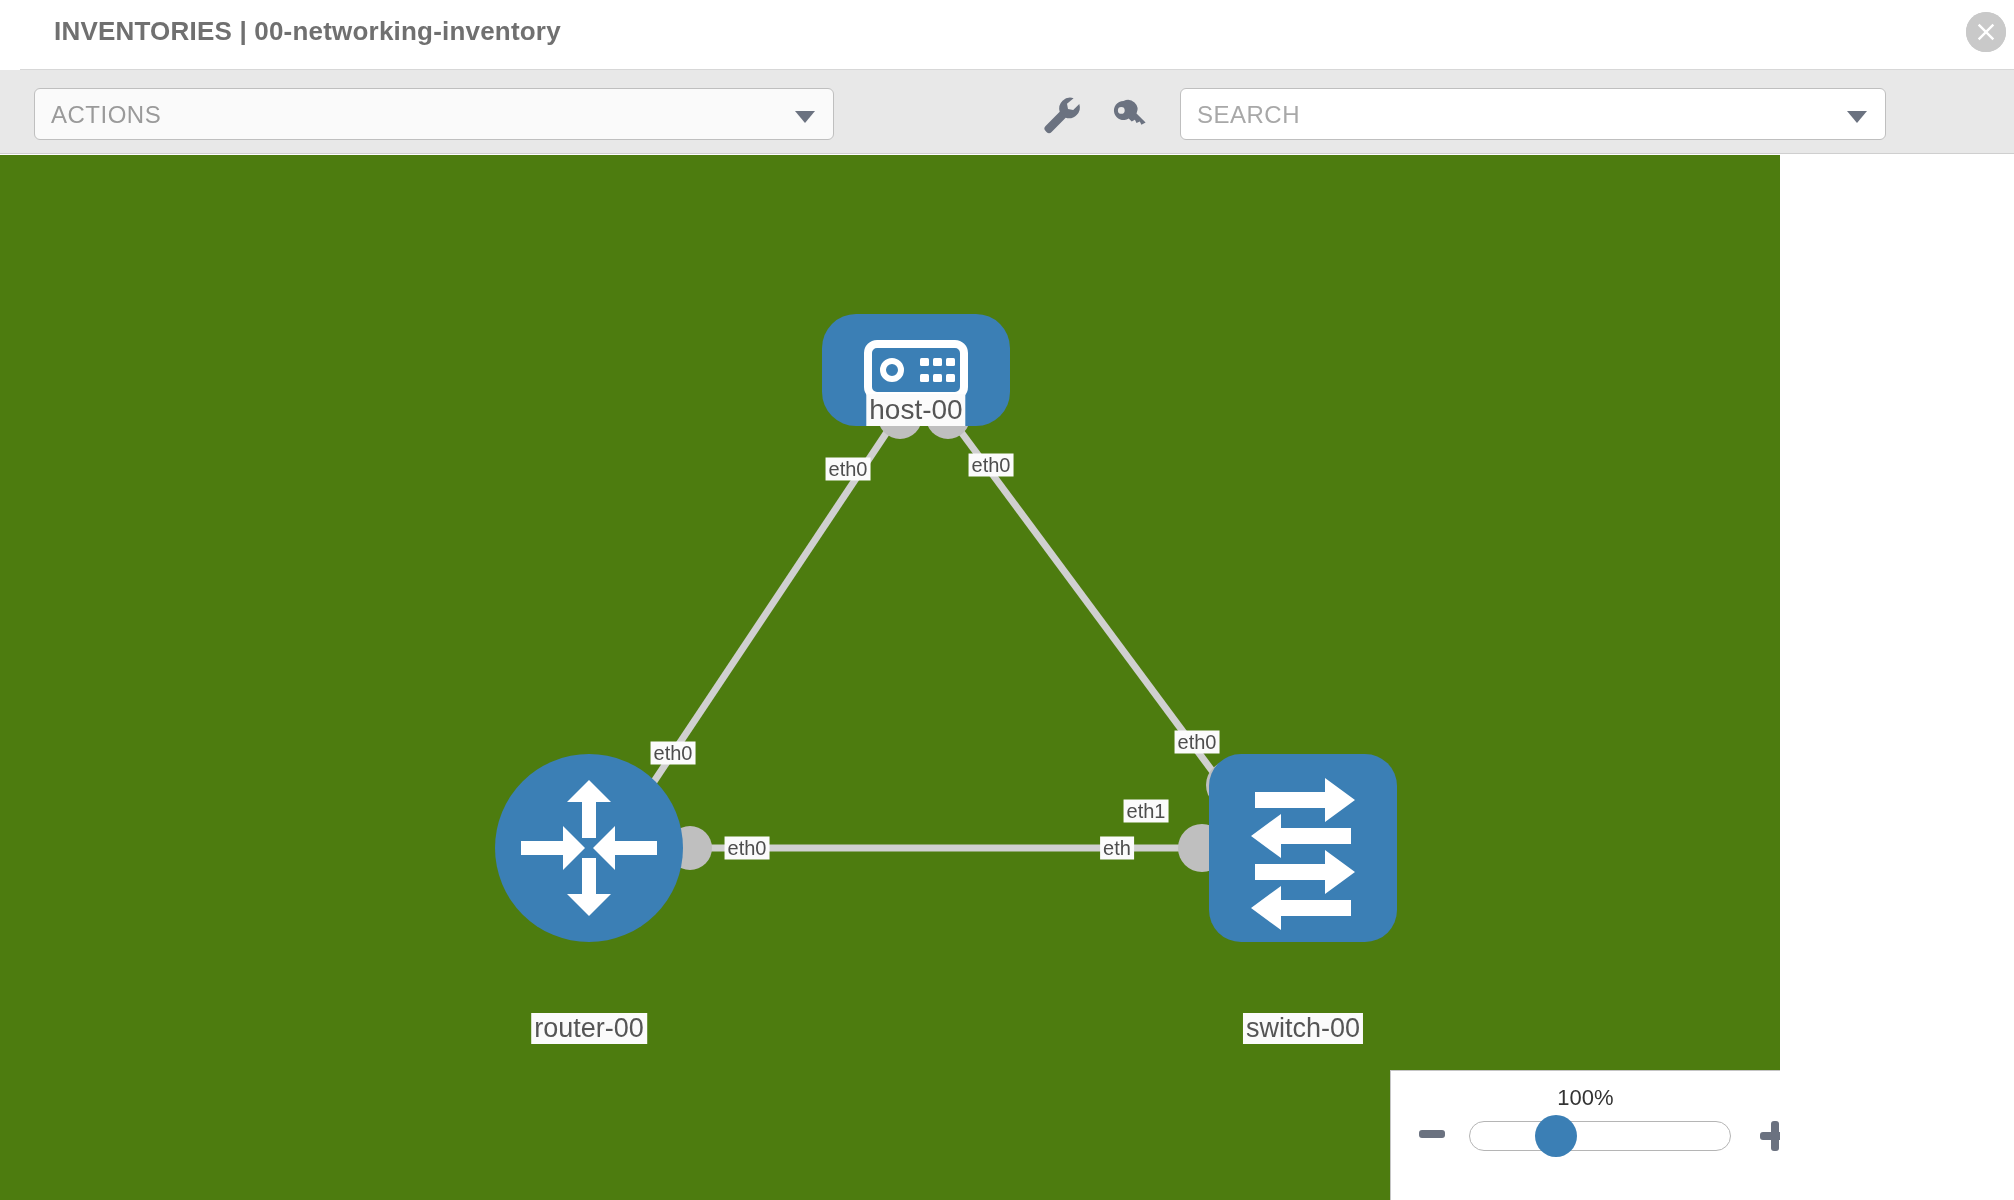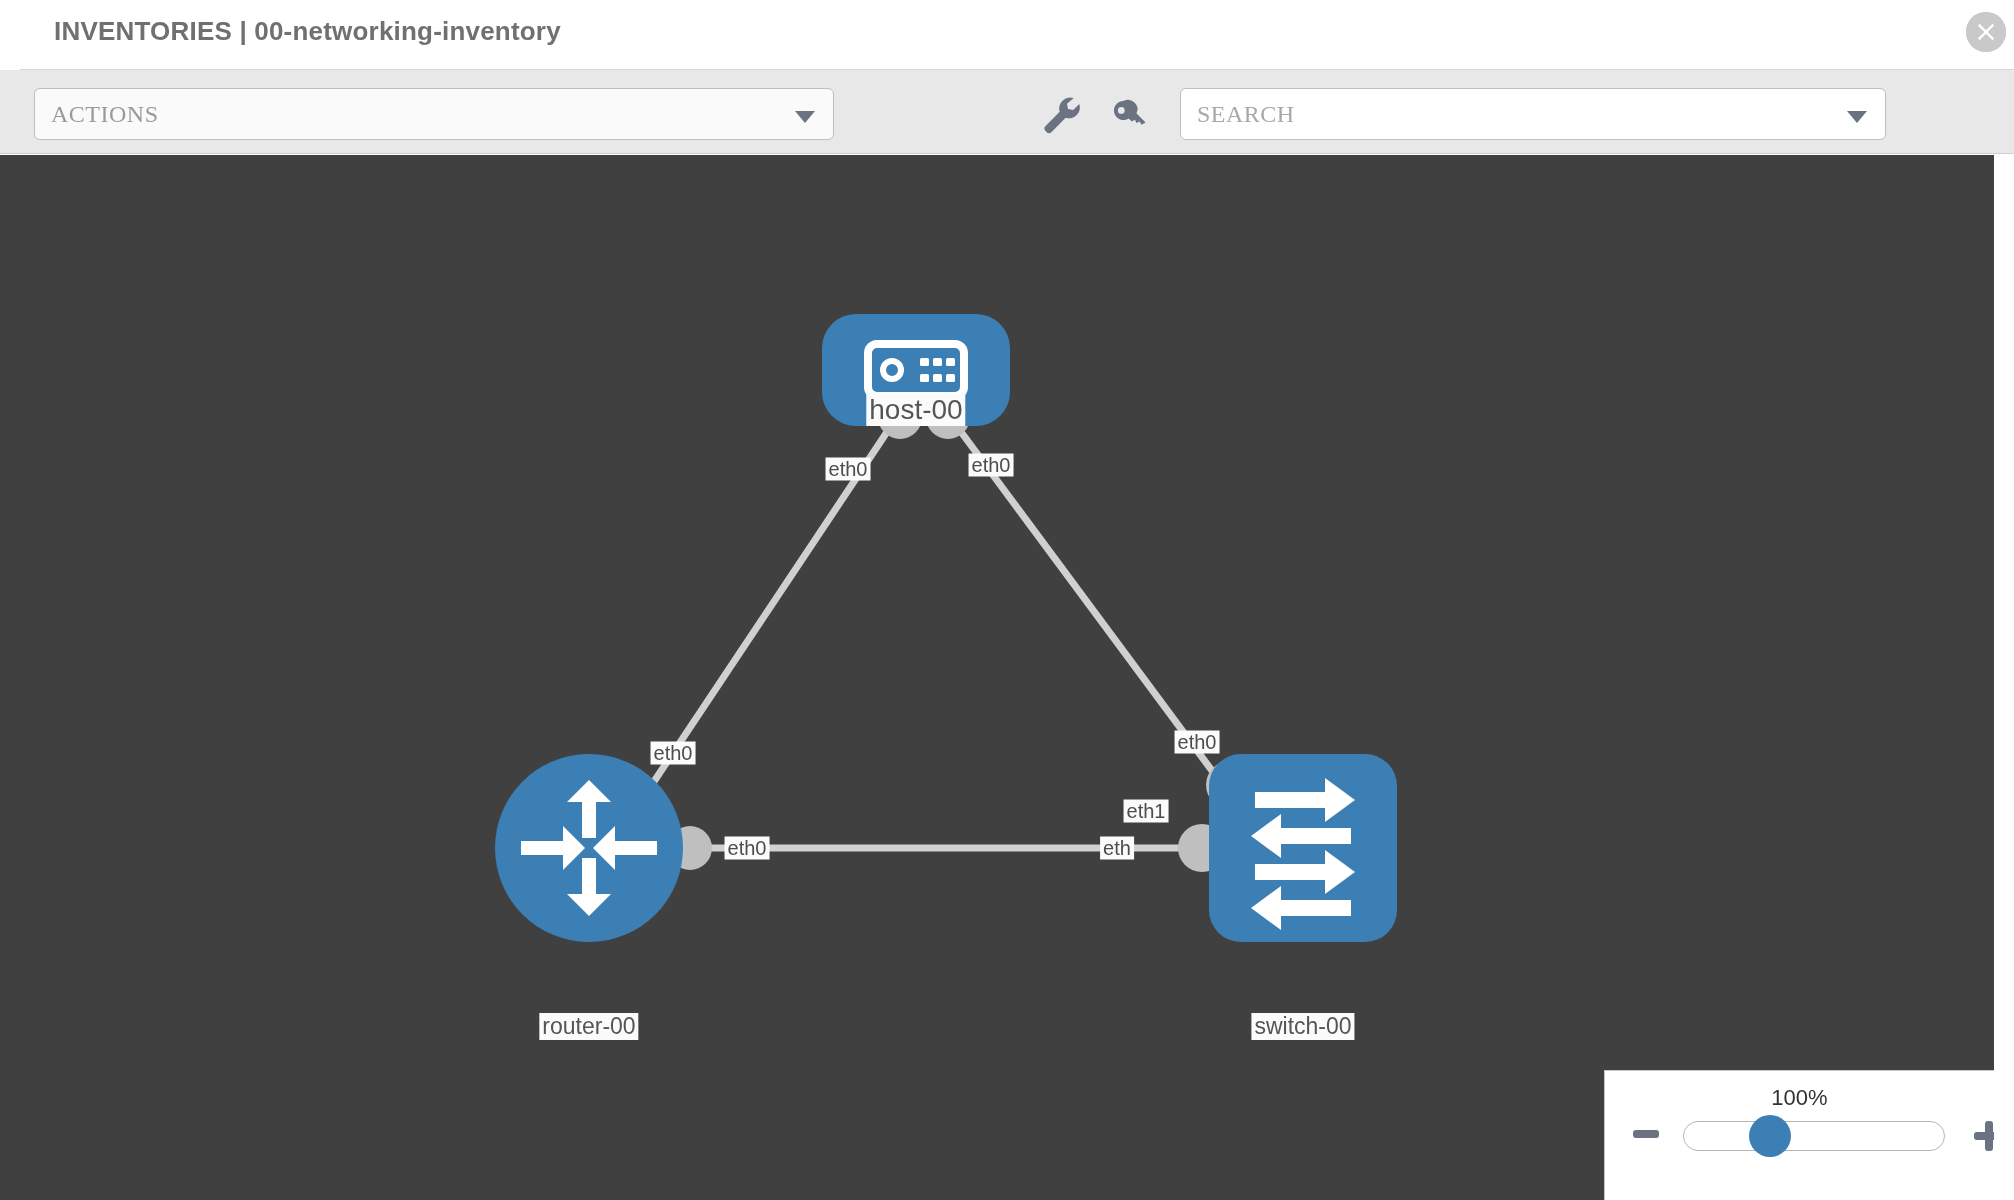--- a/index.html
+++ b/index.html
@@ -32,21 +32,20 @@
     background:#c9c9c9;cursor:pointer;
   }
   .close-btn svg{display:block;width:40px;height:40px;}
 
   
   .toolbar{
     position:absolute;left:0;top:70px;width:2014px;height:84px;
     background:#e8e8e8;
     border-bottom:1px solid #cfcfcf;
     box-sizing:border-box;
-    font-family:Liberation Serif, serif;
   }
   .select-box{
     position:absolute;left:34px;top:18px;
     width:800px;height:52px;
     background:#fafafa;
     border:1px solid #bfbfbf;border-radius:6px;
     box-sizing:border-box;
     cursor:pointer;
   }
   .select-box .label{
@@ -74,30 +73,30 @@
     border:1px solid #bfbfbf;border-radius:6px;
     box-sizing:border-box;cursor:text;
   }
   .search-box .label{
     position:absolute;left:16px;top:12px;
     font-size:24px;color:#a8a8a8;letter-spacing:.5px;
   }
 
   
   .canvas{
-    position:absolute;left:0;top:155px;width:1994px;height:1045px;
-    background:#404040;
+    position:absolute;left:0;top:155px;width:1780px;height:1045px;
+    background:#4d7c0f;
     overflow:hidden;
   }
   .canvas svg{position:absolute;left:0;top:0;}
 
   
   .node-label{
     position:absolute;
-    font-size:23px;color:#555555;
+    font-size:27px;color:#555555;
     background:#fbfbfb;
     padding:0 3px;
     white-space:nowrap;
     transform:translate(-50%,0);
   }
   .edge-label{
     position:absolute;
     font-size:20px;color:#4d4d4d;
     background:#fbfbfb;
     padding:0 3px;

